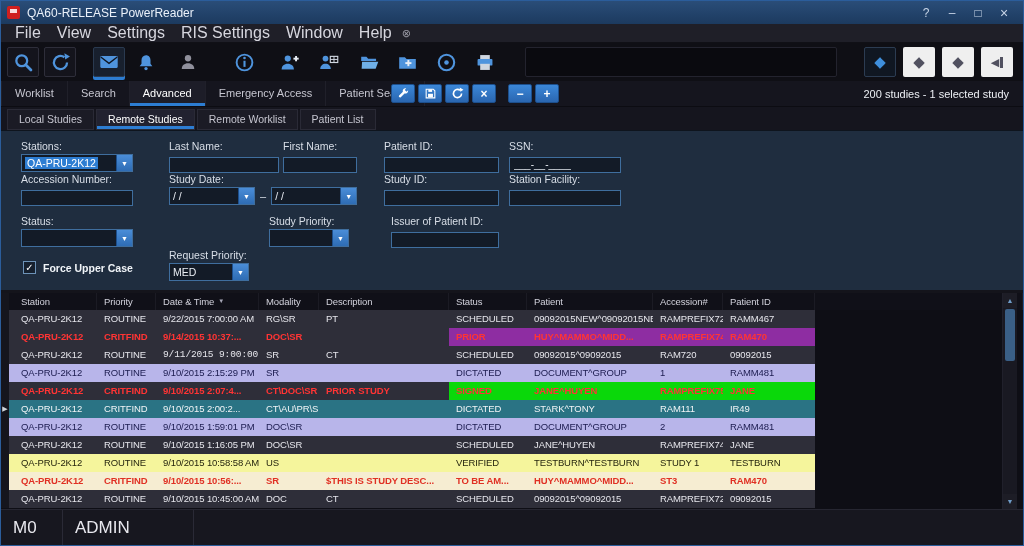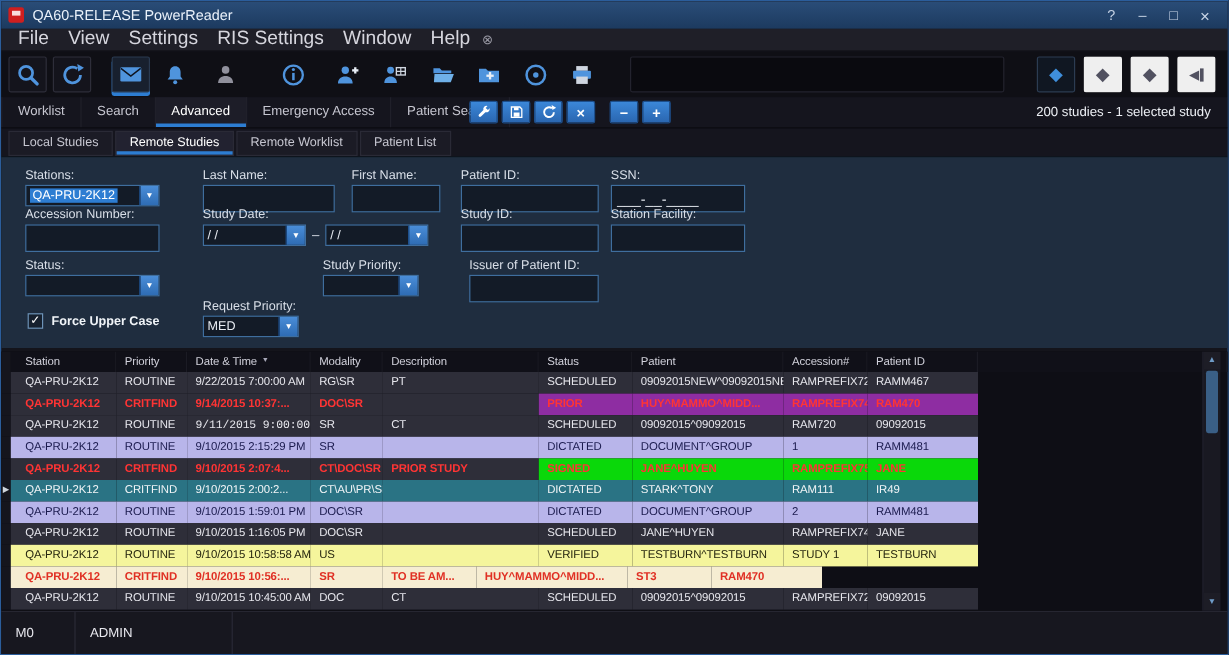--- a/index.html
+++ b/index.html
@@ -53,22 +53,22 @@
 
   
   .tabrow2 { flex:none; height:23px; background:#15151e; display:flex; padding:2px 6px 0; gap:2px;}
   .tab2 { padding:0 11px; line-height:19px; font-size:10.5px; color:#c6c6d0; background:#1b1b25; border:1px solid #2a2a36;}
   .tab2.selected { color:#fff; background:#222230; box-shadow:inset 0 -3px 0 #2d7dd2;}
 
   
   .formpanel { flex:none; height:160px; background:#1f2d3f; position:relative; border-top:1px solid #0e141d;}
   .fgroup { position:absolute; }
   .fgroup label { display:block; height:14px; font-size:10.5px; color:#d9dfe8;}
-  .tinput { height:23px; width:100%; background:#131b27; border:1px solid #3f6e9e; color:#e9edf3;
-            font-size:12px; padding:0 4px; font-family:"Liberation Sans", sans-serif;}
+  .tinput { height:16px; width:100%; background:#131b27; border:1px solid #3f6e9e; color:#e9edf3;
+            font-size:10px; padding:0 4px; font-family:"Liberation Sans", sans-serif;}
   .combo { display:flex; height:18px; border:1px solid #3f6e9e; background:#131b27;}
   .cval { flex:1; font-size:10.5px; line-height:16px; padding:0 3px; color:#e9edf3; overflow:hidden; white-space:nowrap;}
   .cval .hl { background:#2d7dd2; color:#fff; padding:0 2px;}
   .cbtn { width:16px; flex:none; background:linear-gradient(#4a8dd8,#2e6cb4); border-left:1px solid #1d4f8c;
           color:#fff; font-size:7px; display:flex; align-items:center; justify-content:center;}
   .dategroup { display:flex; align-items:center; gap:5px;}
   .dategroup .combo { width:86px;}
   .dash { color:#d9dfe8; font-size:11px;}
   .cbrow { position:absolute; left:22px; top:130px; display:flex; align-items:center; gap:7px;}
   .cb { width:13px; height:13px; background:#16202e; border:1px solid #6d93b8; color:#fff;
@@ -87,21 +87,21 @@
   .c0{width:88px; padding-left:12px;} .c1{width:59px;} .c2{width:103px;} .c3{width:60px;}
   .c4{width:130px;} .c5{width:78px;} .c6{width:126px;} .c7{width:70px;} .c8{width:92px;}
 
   .vscroll { position:absolute; top:0; right:6px; bottom:0; width:15px; background:#191922; border-left:1px solid #20202b;}
   .sbtnv { height:15px; display:flex; align-items:center; justify-content:center; color:#6f9cc8; font-size:7px; background:#1d1d26;}
   .sbtnv.down { position:absolute; bottom:0; left:0; right:0;}
   .sthumb { position:absolute; top:16px; left:2px; right:2px; height:52px; background:#3a5f86; border-radius:2px;}
 
   
   .statusbar { flex:none; height:36px; background:#17171f; border-top:1px solid #262631;
-               display:flex; align-items:center; font-size:11px; color:#e8e8ee;}
+               display:flex; align-items:center; font-size:17px; color:#e8e8ee;}
   .sbcell { height:100%; display:flex; align-items:center; border-right:1px solid #2a2a36; padding:0 12px;}
   .sbcell.m0 { width:62px;}
   .sbcell.user { width:131px;}
 
   svg { display:block; }
 </style>
 </head>
 <body>
 
 <div class="window">
@@ -282,21 +282,21 @@
       <label>Stations:</label>
       <div class="combo">
         <span class="cval"><span class="hl">QA-PRU-2K12</span></span>
         <span class="cbtn">▼</span>
       </div>
     </div>
     <div class="fgroup" style="left:168px; top:9px; width:110px">
       <label>Last Name:</label>
       <input class="tinput" value="" style="">
     </div>
-    <div class="fgroup" style="left:292px; top:9px; width:74px">
+    <div class="fgroup" style="left:282px; top:9px; width:74px">
       <label>First Name:</label>
       <input class="tinput" value="" style="">
     </div>
     <div class="fgroup" style="left:383px; top:9px; width:115px">
       <label>Patient ID:</label>
       <input class="tinput" value="" style="">
     </div>
     <div class="fgroup" style="left:508px; top:9px; width:112px">
       <label>SSN:</label>
       <input class="tinput" value="___-__-____" style="">
@@ -492,20 +492,21 @@
           <div class="gcell c7" style="color: rgb(38, 38, 15); background: rgb(245, 245, 156);">STUDY 1</div>
           <div class="gcell c8" style="color: rgb(38, 38, 15); background: rgb(245, 245, 156);">TESTBURN</div>
           <div class="gfill"></div>
         </div>
         <div class="grow">
           <div class="rowind"></div>
           <div class="gcell c0" style="color: rgb(224, 48, 36); background: rgb(246, 237, 210); font-weight: bold;">QA-PRU-2K12</div>
           <div class="gcell c1" style="color: rgb(224, 48, 36); background: rgb(246, 237, 210); font-weight: bold;">CRITFIND</div>
           <div class="gcell c2" style="color: rgb(224, 48, 36); background: rgb(246, 237, 210); font-weight: bold;">9/10/2015 10:56:...</div>
           <div class="gcell c3" style="color: rgb(224, 48, 36); background: rgb(246, 237, 210); font-weight: bold;">SR</div>
+          <div class="gcell c4" style="color: rgb(224, 48, 36); background: rgb(246, 237, 210); font-weight: bold;">$THIS IS STUDY DESC...</div>
           <div class="gcell c5" style="color: rgb(224, 48, 36); background: rgb(246, 237, 210); font-weight: bold;">TO BE AM...</div>
           <div class="gcell c6" style="color: rgb(224, 48, 36); background: rgb(246, 237, 210); font-weight: bold;">HUY^MAMMO^MIDD...</div>
           <div class="gcell c7" style="color: rgb(224, 48, 36); background: rgb(246, 237, 210); font-weight: bold;">ST3</div>
           <div class="gcell c8" style="color: rgb(224, 48, 36); background: rgb(246, 237, 210); font-weight: bold;">RAM470</div>
           <div class="gfill"></div>
         </div>
         <div class="grow">
           <div class="rowind"></div>
           <div class="gcell c0" style="color: rgb(230, 230, 236); background: rgb(46, 46, 57);">QA-PRU-2K12</div>
           <div class="gcell c1" style="color: rgb(230, 230, 236); background: rgb(46, 46, 57);">ROUTINE</div>

